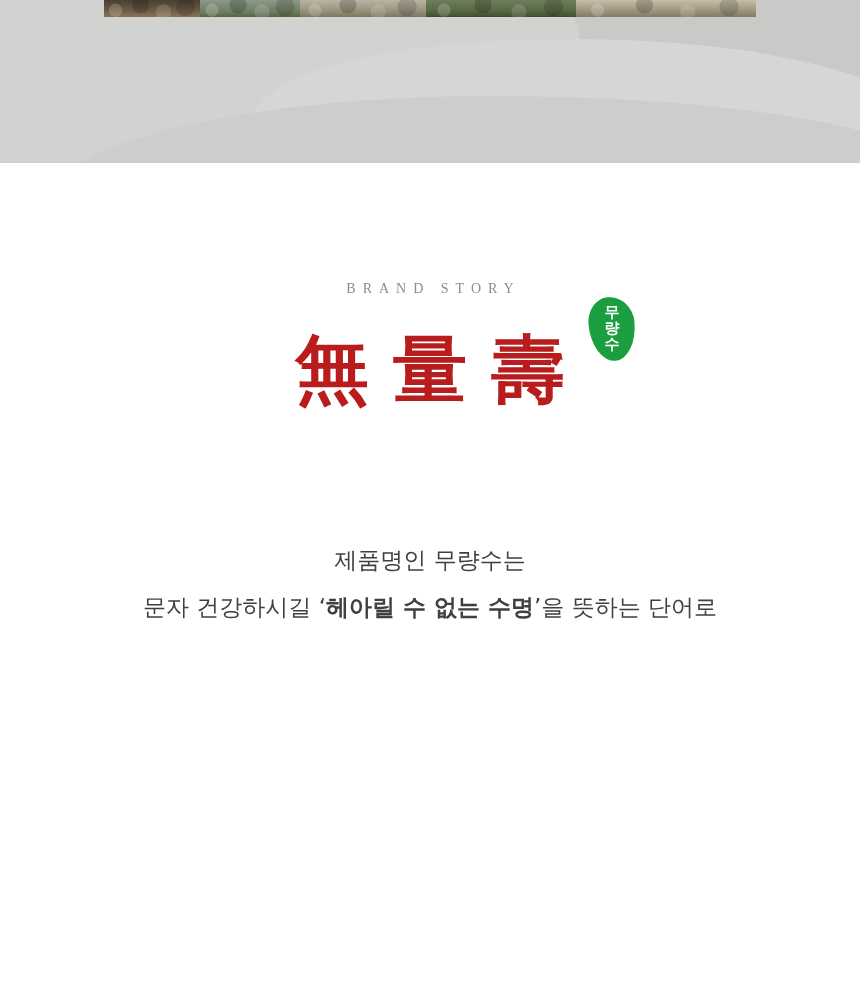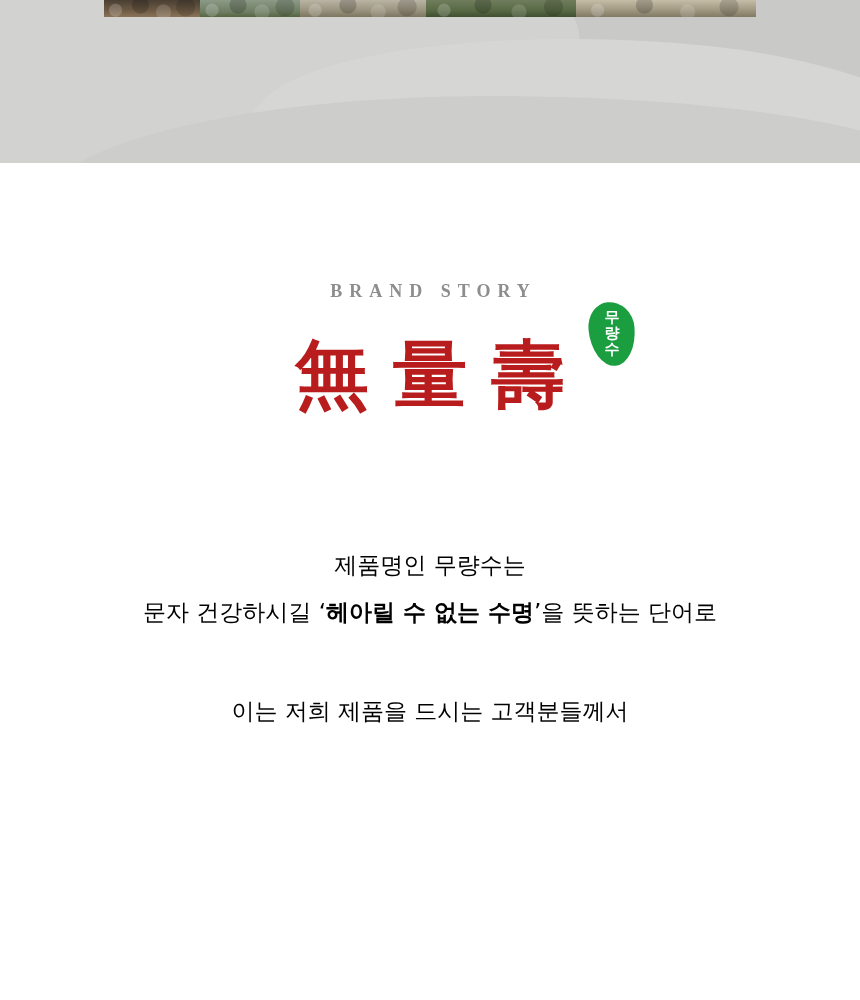--- a/index.html
+++ b/index.html
@@ -87,25 +87,25 @@
   
   .content {
     position: relative;
     width: 860px;
     padding-top: 118px;
     text-align: center;
   }
 
   .brand-label {
     font-family: "Liberation Serif", serif;
-    font-size: 18px;
+    font-size: 14px;
     letter-spacing: 7px;
     color: #8d8d8d;
     text-indent: 7px;
-    font-weight: 700;
+    font-weight: 400;
   }
 
   .logo-wrap {
     position: relative;
     display: inline-block;
     margin-top: 22px;
     height: 100px;
   }
 
   .logo-hanja {
@@ -151,21 +151,21 @@
     color: #1c1c1c;
   }
 
   .para { margin-bottom: 0; }
   .para + .para { margin-top: 52px; }
 
   .line {
     font-family: "DejaVu Sans", "Liberation Sans", sans-serif;
     font-size: 23px;
     line-height: 47px;
-    color: #000000;
+    color: #404040;
     font-weight: 400;
     white-space: nowrap;
   }
   .line b { font-weight: 700; }
 </style>
 </head>
 <body>
 
 <div class="page">
 
@@ -203,18 +203,17 @@
         <span>무량수</span>
       </div>
     </div>
 
     <div class="body-copy">
         <div class="para">
           <div class="line"><span>제품명인 무량수는</span></div>
           <div class="line"><span>문자 건강하시길 ‘</span><b>헤아릴 수 없는 수명</b><span>’을 뜻하는 단어로</span></div>
         </div>
         <div class="para">
-          <div class="line"><span>이는 저희 제품을 드시는 고객분들께서</span></div>
         </div>
       </div>
 
   </div>
 </div>
 
 </body></html>

